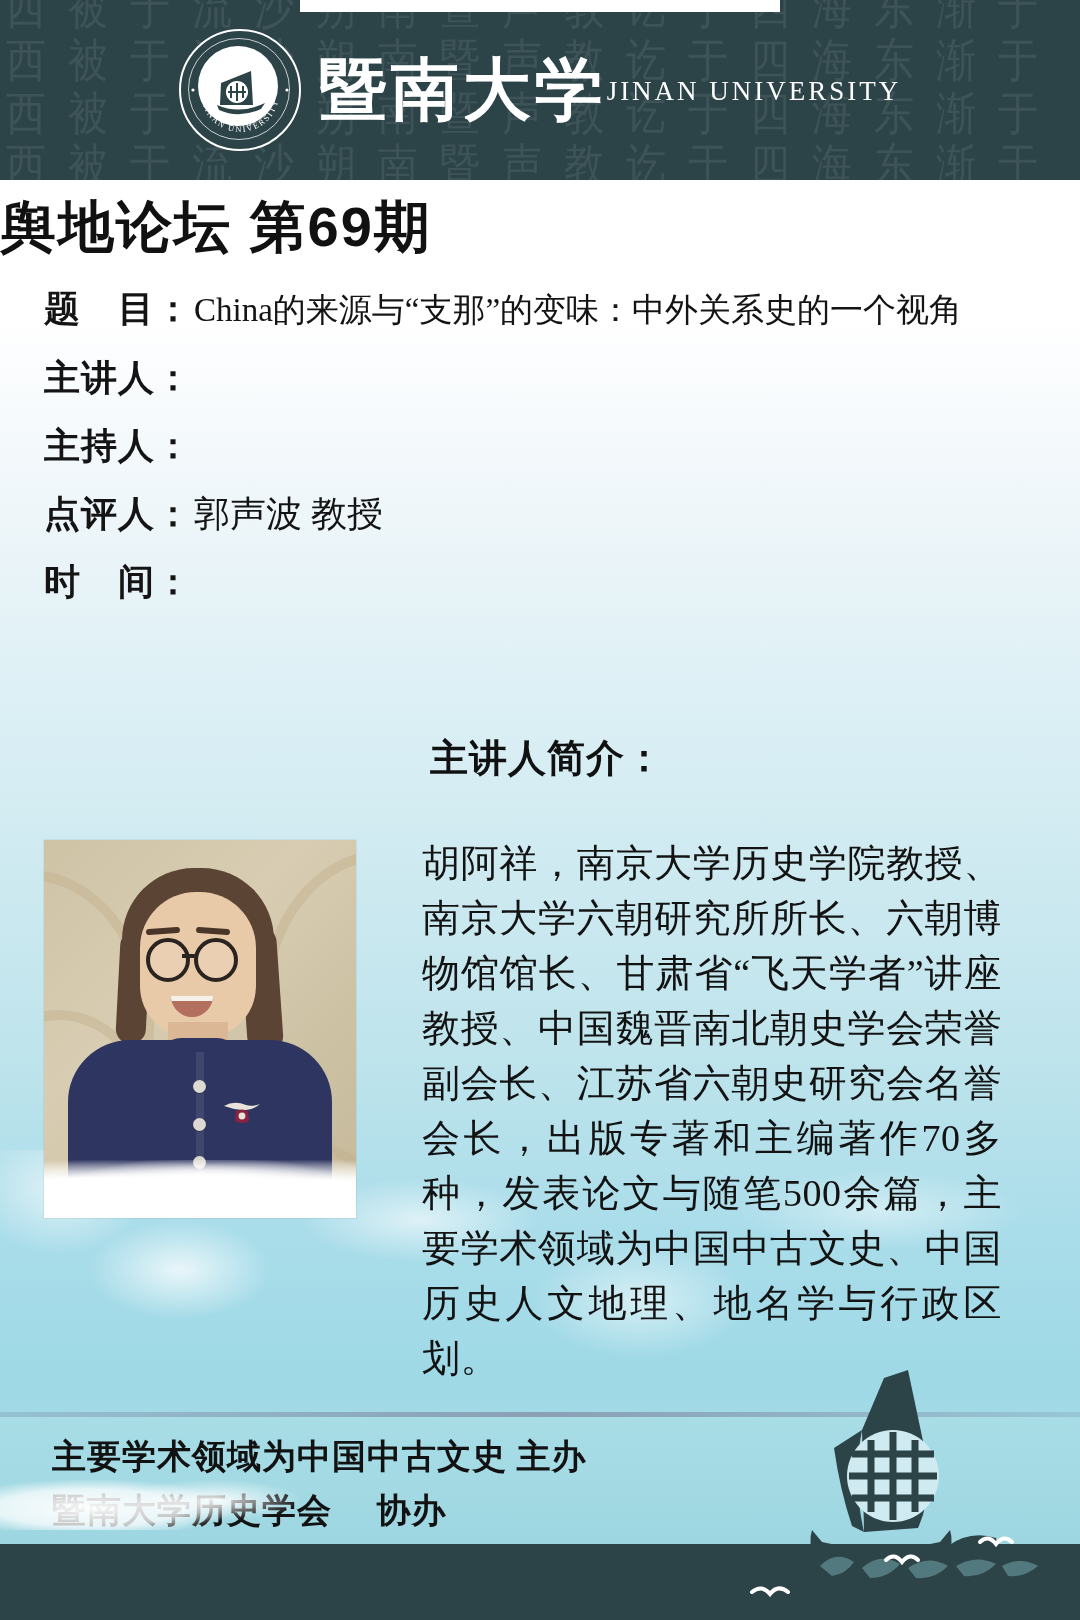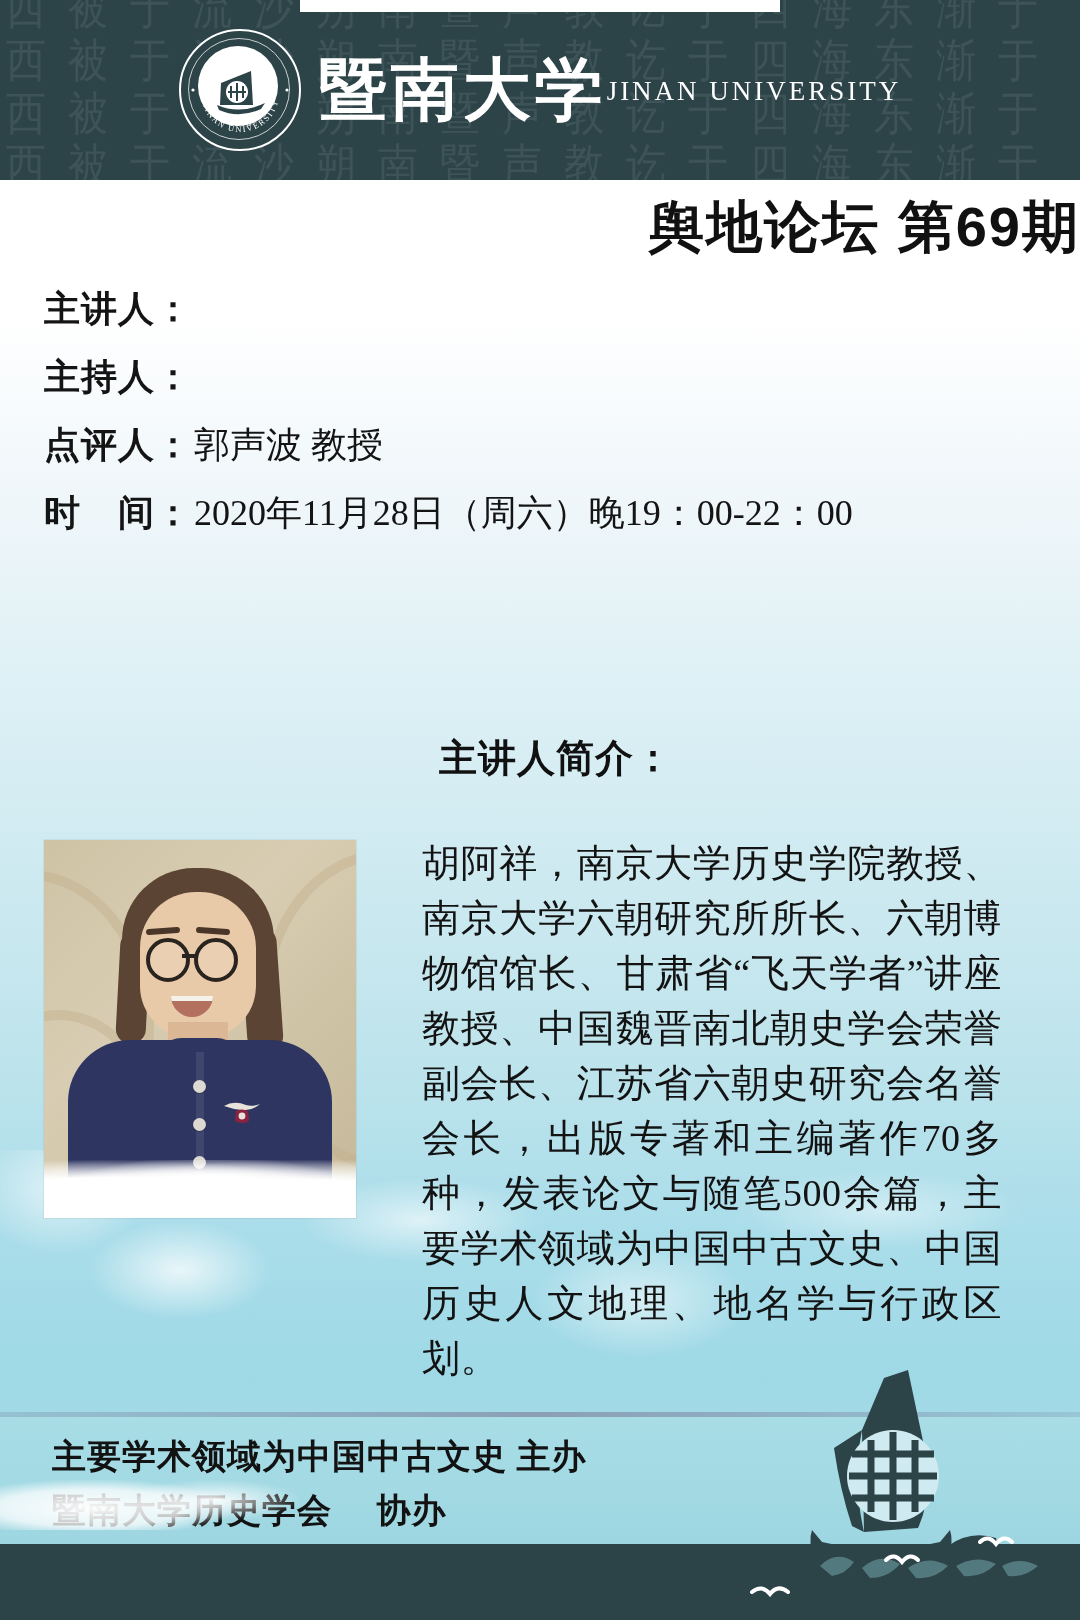--- a/index.html
+++ b/index.html
@@ -72,21 +72,21 @@
     letter-spacing:4px;white-space:nowrap;
   }
   .en-name{
     font-family:"Liberation Serif","DejaVu Serif",serif;
     color:#ffffff;font-size:27px;line-height:30px;letter-spacing:3px;
     margin-top:2px;white-space:nowrap;
   }
 
   
   .forum-title{
-    position:absolute;left:0;top:196px;width:1080px;text-align:right;
+    position:absolute;left:0;top:196px;width:1080px;text-align:left;
     font-family:"Liberation Sans","DejaVu Sans",sans-serif;
     font-weight:700;font-size:56px;line-height:62px;color:#111111;
     letter-spacing:2px;
   }
 
   
   .info{
     position:absolute;left:44px;top:288px;width:1000px;
     font-family:"Liberation Serif","DejaVu Serif",serif;
   }
@@ -100,21 +100,20 @@
   }
   .info-value{margin-left:2px;font-weight:500;}
   .row-topic .info-value{font-size:33px;}
 
   
   .bio-heading{
     position:absolute;left:430px;top:736px;
     font-family:"Liberation Sans","DejaVu Sans",sans-serif;
     font-weight:700;font-size:38px;line-height:44px;color:#111111;
     letter-spacing:1px;
-    margin-left:9px;
   }
 
   
   .photo{
     position:absolute;left:44px;top:840px;width:312px;height:378px;
     background:linear-gradient(135deg,#cfc3a6 0%,#d8cdb2 38%,#cdc1a4 70%,#c6b99a 100%);
     overflow:hidden;
     box-shadow:0 0 0 1px rgba(0,0,0,.05);
   }
   .photo .bg-arc{
@@ -277,37 +276,40 @@
       </div>
     </div>
 
     <div class="top-white-strip"></div>
   </div>
 
   <div class="forum-title">舆地论坛  第69期</div>
 
   <div class="info">
 
+    <div class="info-row row-topic">
+      <span class="info-label">题　目：</span>
+      <span class="info-value">China的来源与“支那”的变味：中外关系史的一个视角</span>
+    </div>
 
     <div class="info-row">
       <span class="info-label">主讲人：</span>
     </div>
 
     <div class="info-row">
       <span class="info-label">主持人：</span>
     </div>
 
     <div class="info-row">
       <span class="info-label">点评人：</span>
       <span class="info-value">郭声波  教授</span>
     </div>
 
     <div class="info-row">
       <span class="info-label">时　间：</span>
-      <span class="info-value">2020年11月28日（周六）晚19：00-22：00</span>
     </div>
 
 
   </div>
 
   <div class="sky-clouds"></div>
   <div class="horizon"></div>
   <div class="sea"></div>
   <div class="dark-base"></div>
 

